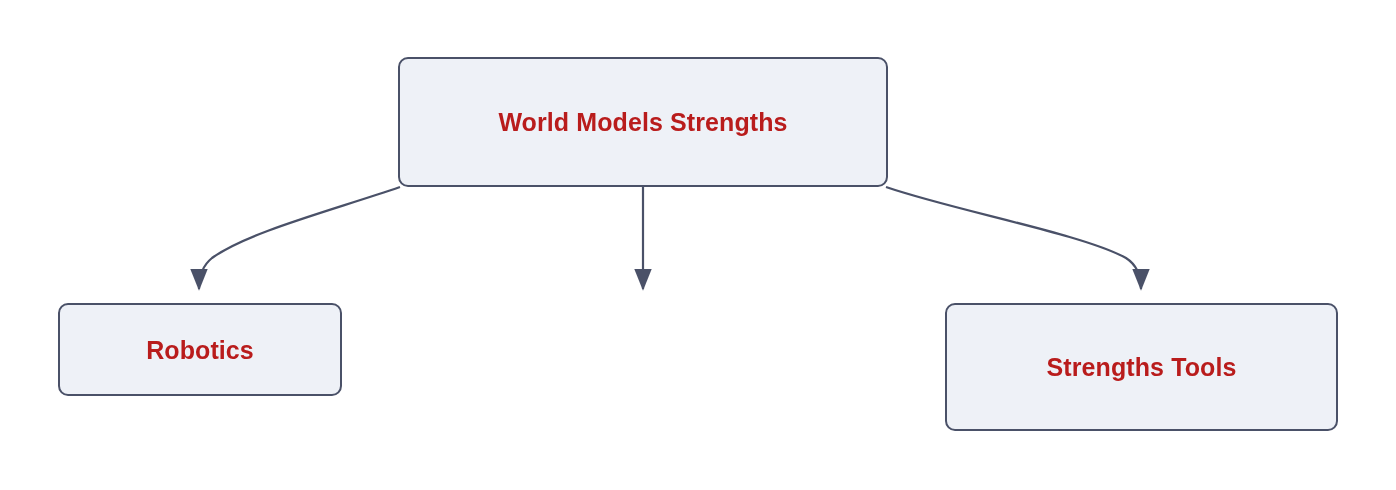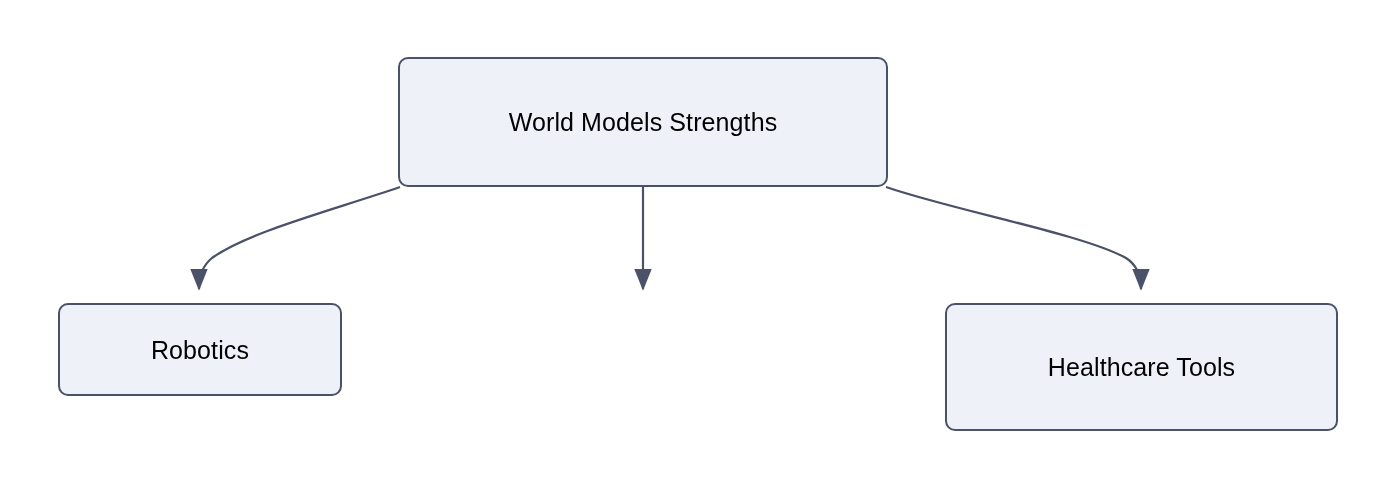--- a/index.html
+++ b/index.html
@@ -29,23 +29,23 @@
     position: absolute;
     box-sizing: border-box;
     background: #eef1f7;
     border: 2px solid #4a5168;
     border-radius: 10px;
     display: flex;
     align-items: center;
     justify-content: center;
   }
   .node-label {
-    color: #000000;
+    color: #b91c1c;
     font-size: 25px;
-    font-weight: 400;
+    font-weight: 700;
     line-height: 1.2;
     letter-spacing: 0.1px;
     white-space: nowrap;
     text-align: center;
   }
   #node-root {
     left: 398px;
     top: 57px;
     width: 490px;
     height: 130px;
@@ -91,16 +91,16 @@
   <div class="node" id="node-root">
     <span class="node-label">World Models Strengths</span>
   </div>
 
   <div class="node" id="node-robotics">
     <span class="node-label">Robotics</span>
   </div>
 
 
   <div class="node" id="node-healthcare">
-    <span class="node-label">Healthcare Tools</span>
+    <span class="node-label">Strengths Tools</span>
   </div>
 
 </div>
 
 </body></html>

